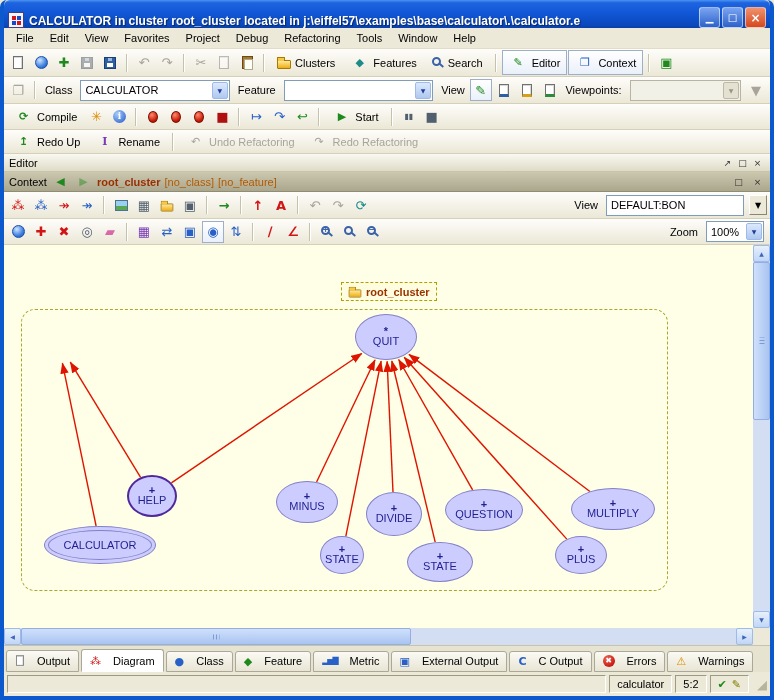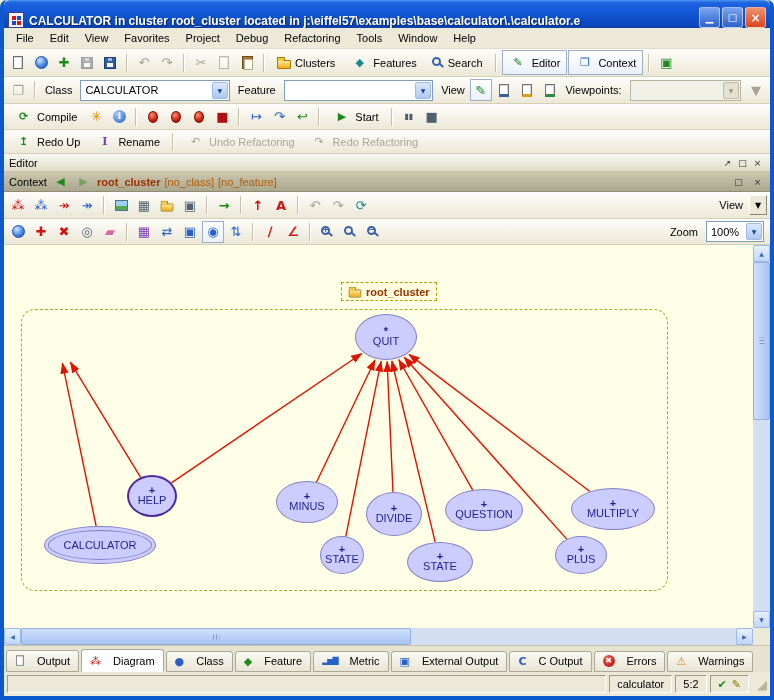--- a/index.html
+++ b/index.html
@@ -353,20 +353,23 @@
     <span class="sep"></span>
     <span class="ic c-green bold">→</span>
     <span class="sep"></span>
     <span class="ic c-red bold">↑</span>
     <span class="ic c-red bold">A</span>
     <span class="sep"></span>
     <span class="ic c-gray">↶</span>
     <span class="ic c-gray">↷</span>
     <span class="ic c-teal">⟳</span>
     <span class="lbl" style="margin-left:auto">View</span>
+    <span class="xcombo" style="width:138px">
+      <span class="cval">DEFAULT:BON</span>
+    </span>
     <span class="ddbtn">▼</span>
   </div>
 
   <div class="toolbar dtb2">
     <span class="ic">
         <span class="sph"></span>
       </span>
     <span class="ic c-red bold">✚</span>
     <span class="ic c-red">✖</span>
     <span class="ic c-slate">◎</span>

